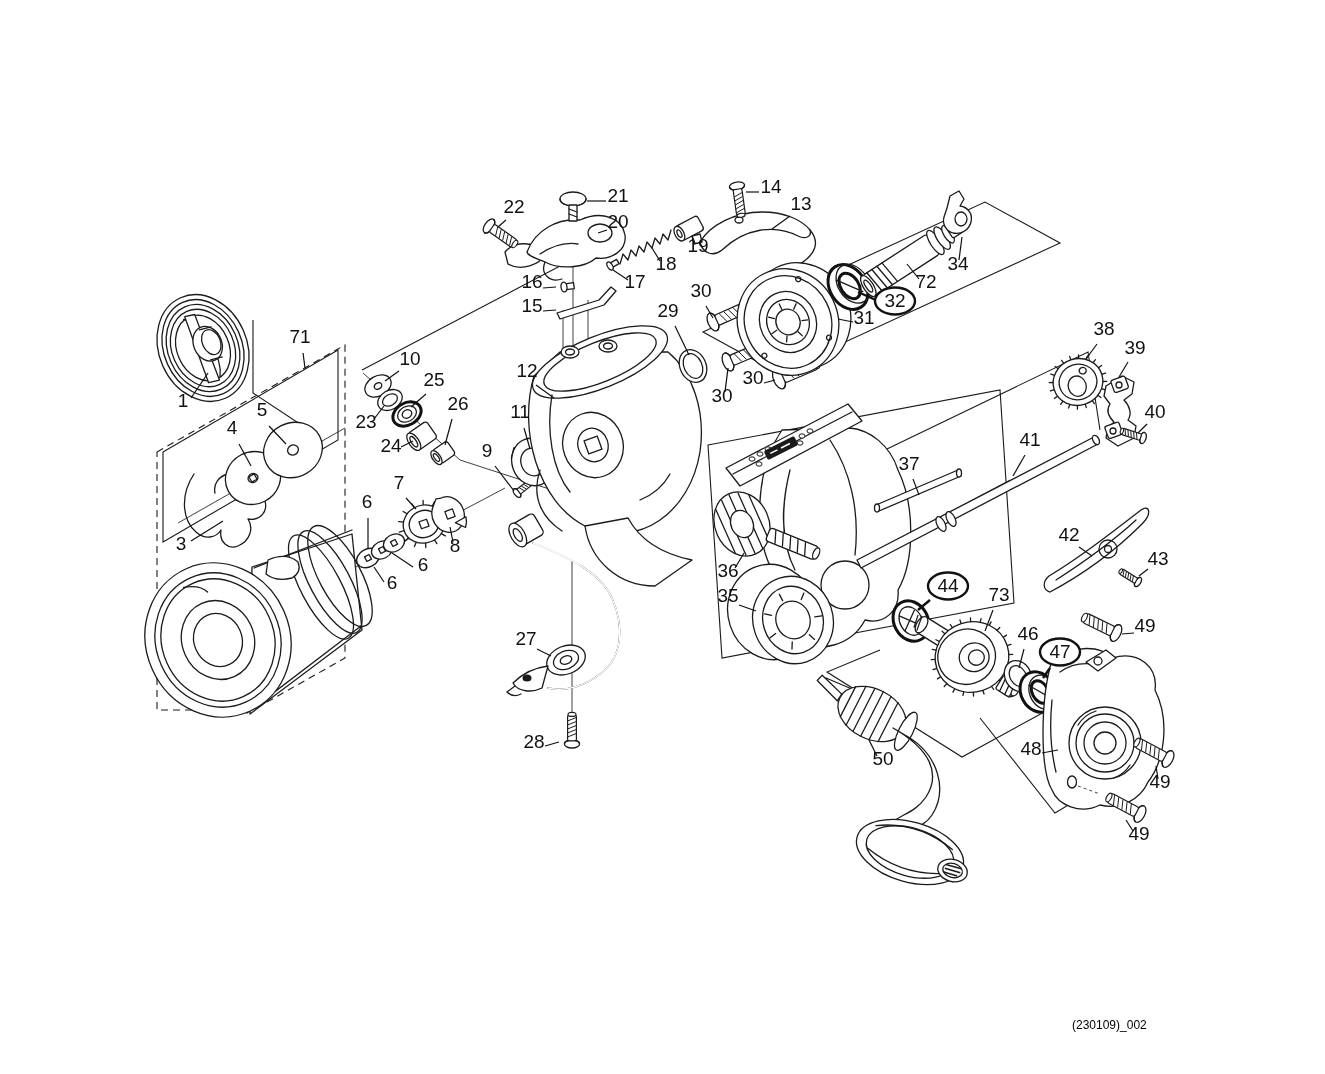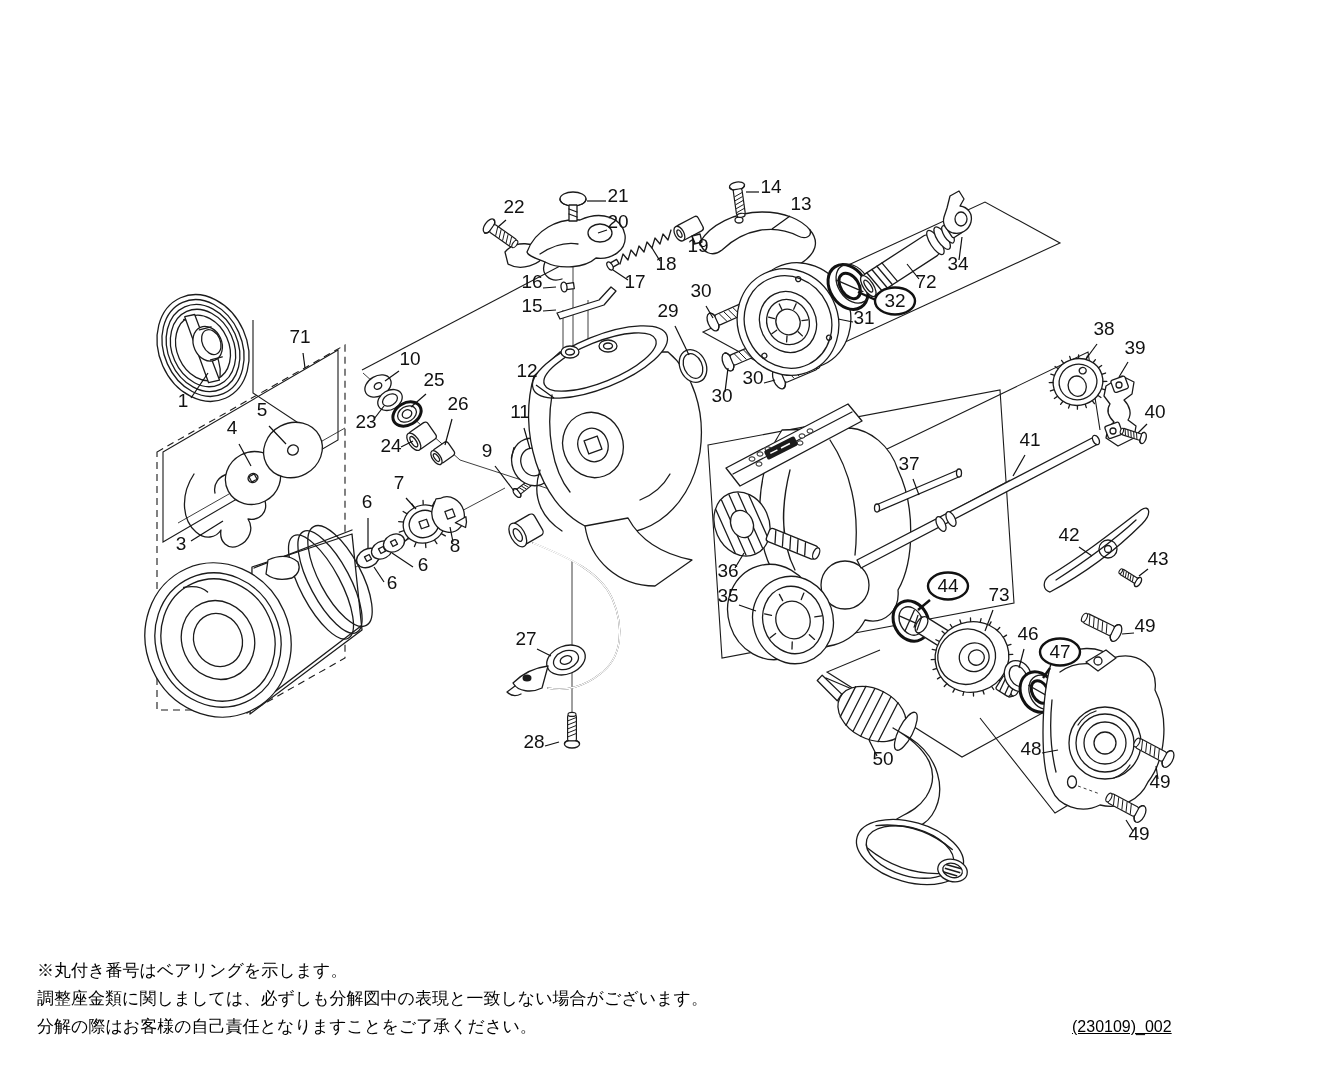--- a/index.html
+++ b/index.html
@@ -7,21 +7,21 @@
         font-family:"Liberation Sans",sans-serif;color:#111;}
   svg{position:absolute;left:0;top:0;}
   svg *{vector-effect:non-scaling-stroke;}
   .ln{stroke:#1b1b1b;stroke-width:1.3;fill:none;stroke-linecap:round;stroke-linejoin:round;}
   .fw{stroke:#1b1b1b;stroke-width:1.3;fill:#fff;stroke-linejoin:round;}
   .thin{stroke:#2a2a2a;stroke-width:0.9;fill:none;}
   .boldw{stroke:#111;stroke-width:3;fill:#fff;}
   .lbl{font-size:19px;fill:#111;}
   .notes{position:absolute;left:37px;top:957px;font-size:17px;line-height:28px;color:#000;
          white-space:pre;}
-  .doccode{position:absolute;left:1072px;top:1018px;font-size:16px;color:#000;text-decoration:underline;}
+  .doccode{position:absolute;left:1072px;top:1018px;font-size:12px;color:#000;}
 </style>
 </head>
 <body>
 <div class="page">
 
 <svg width="1325" height="1074" viewBox="0 0 1325 1074">
   <defs>
     <g id="screw">
       <ellipse cx="0" cy="0" rx="5" ry="9.5" fill="#fff" stroke="#1b1b1b" stroke-width="1.3"></ellipse>
       <path d="M0,-9.5 a5,9.5 0 0 1 0,19" fill="none" stroke="#1b1b1b" stroke-width="1.3"></path>
@@ -638,19 +638,16 @@
         <text x="1139" y="840" text-anchor="middle" class="lbl">49</text>
         <line x1="877" y1="756" x2="869" y2="740" stroke="#111" stroke-width="1.2"></line>
         <text x="883" y="765" text-anchor="middle" class="lbl">50</text>
         <line x1="537" y1="649" x2="551" y2="656" stroke="#111" stroke-width="1.2"></line>
         <text x="526" y="645" text-anchor="middle" class="lbl">27</text>
         <line x1="545" y1="746" x2="559" y2="742" stroke="#111" stroke-width="1.2"></line>
         <text x="534" y="748" text-anchor="middle" class="lbl">28</text>
       </g>
 </svg>
 
-<div class="notes"><span>※丸付き番号はベアリングを示します。</span>
-<span>調整座金類に関しましては、必ずしも分解図中の表現と一致しない場合がございます。</span>
-<span>分解の際はお客様の自己責任となりますことをご了承ください。</span></div>
 
 <div class="doccode">(230109)_002</div>
 
 </div>
 
 </body></html>

